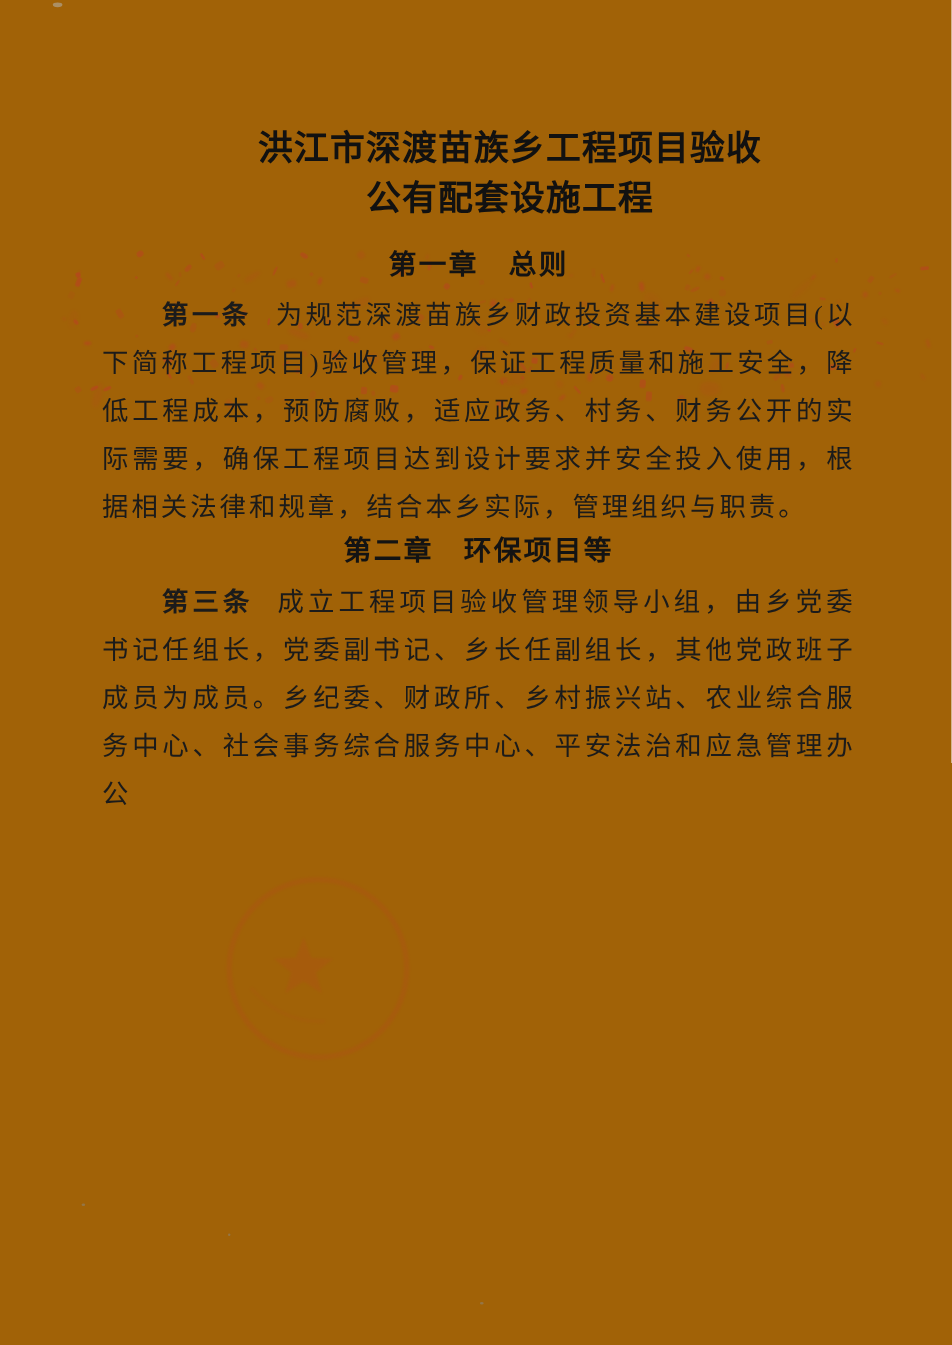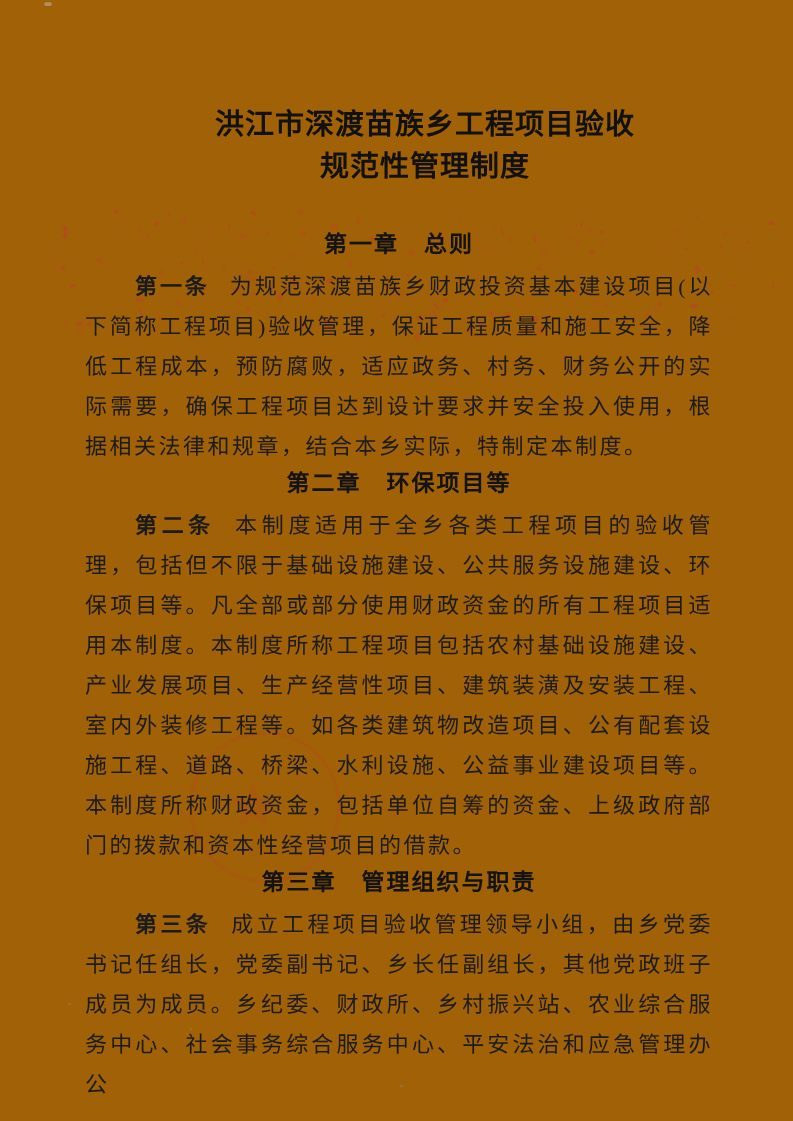--- a/index.html
+++ b/index.html
@@ -30,21 +30,21 @@
   .doc-title .t-line{display:block;}
   .chapter{
     margin:2px 0 0 0;
     text-align:center;
     font-size:23px;
     font-weight:bold;
     line-height:30px;
     letter-spacing:2px;
     color:#131313;
   }
-  .chapter.first{margin-top:43px;}
+  .chapter.first{margin-top:19px;}
   .article{
     margin:7px 0 0 0;
     font-size:22px;
     line-height:40px;
     letter-spacing:2.5px;
     text-align:justify;
     text-justify:inter-character;
     text-indent:50px;
   }
   .art-label{
@@ -262,29 +262,27 @@
       <circle cx="80" cy="80" r="74" fill="none" stroke="#c2392a" stroke-width="4.5"></circle>
       <polygon fill="#c2392a" points="68,54 74.5,71.1 92.7,72 78.5,83.4 83.3,101 68,91 52.7,101 57.5,83.4 43.3,72 61.5,71.1"></polygon>
       <path d="M 24 96 Q 50 126 86 124" fill="none" stroke="#c2392a" stroke-width="3" opacity="0.5"></path>
     </svg>
   </div>
 
   <div class="content">
 
     <h1 class="doc-title">
       <span class="t-line">洪江市深渡苗族乡工程项目验收</span>
-      <span class="t-line">规范性管理制度</span>
+      <span class="t-line">公有配套设施工程</span>
     </h1>
 
     <h2 class="chapter first">第一章　总则</h2>
-    <p class="article"><span class="art-label">第一条</span><span>为规范深渡苗族乡财政投资基本建设项目(以下简称工程项目)验收管理，保证工程质量和施工安全，降低工程成本，预防腐败，适应政务、村务、财务公开的实际需要，确保工程项目达到设计要求并安全投入使用，根据相关法律和规章，结合本乡实际，特制定本制度。</span></p>
+    <p class="article"><span class="art-label">第一条</span><span>为规范深渡苗族乡财政投资基本建设项目(以下简称工程项目)验收管理，保证工程质量和施工安全，降低工程成本，预防腐败，适应政务、村务、财务公开的实际需要，确保工程项目达到设计要求并安全投入使用，根据相关法律和规章，结合本乡实际，管理组织与职责。</span></p>
 
     <h2 class="chapter">第二章　环保项目等</h2>
-    <p class="article"><span class="art-label">第二条</span><span>本制度适用于全乡各类工程项目的验收管理，包括但不限于基础设施建设、公共服务设施建设、环保项目等。凡全部或部分使用财政资金的所有工程项目适用本制度。本制度所称工程项目包括农村基础设施建设、产业发展项目、生产经营性项目、建筑装潢及安装工程、室内外装修工程等。如各类建筑物改造项目、公有配套设施工程、道路、桥梁、水利设施、公益事业建设项目等。本制度所称财政资金，包括单位自筹的资金、上级政府部门的拨款和资本性经营项目的借款。</span></p>
-
-    <h2 class="chapter">第三章　管理组织与职责</h2>
+
     <p class="article"><span class="art-label">第三条</span><span>成立工程项目验收管理领导小组，由乡党委书记任组长，党委副书记、乡长任副组长，其他党政班子成员为成员。乡纪委、财政所、乡村振兴站、农业综合服务中心、社会事务综合服务中心、平安法治和应急管理办公</span></p>
 
   </div>
 <span class="speck" style="left: 68px; top: 1003px; width: 3px; height: 2px;"></span>
     <span class="speck" style="left: 190px; top: 1028px; width: 2px; height: 2px;"></span>
     <span class="speck" style="left: 400px; top: 1085px; width: 3px; height: 1.5px;"></span>
   </div>
 
 </body></html>

